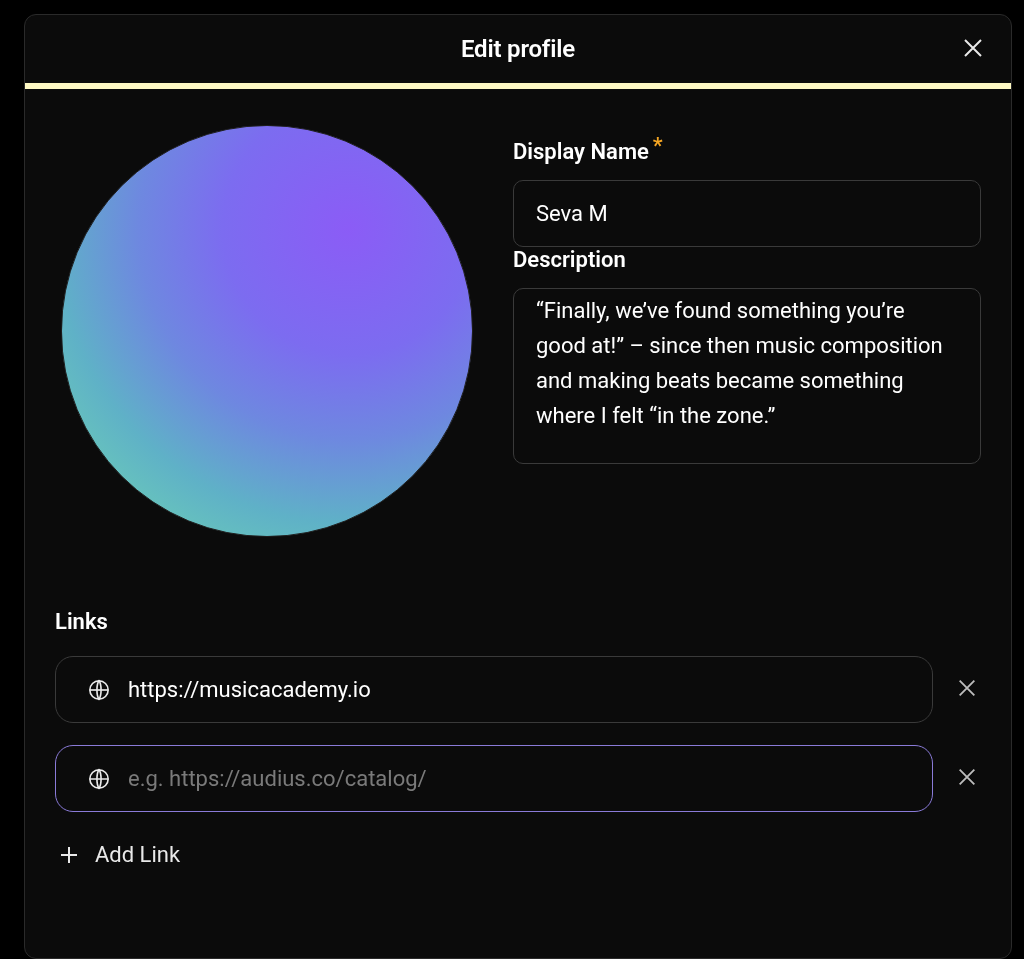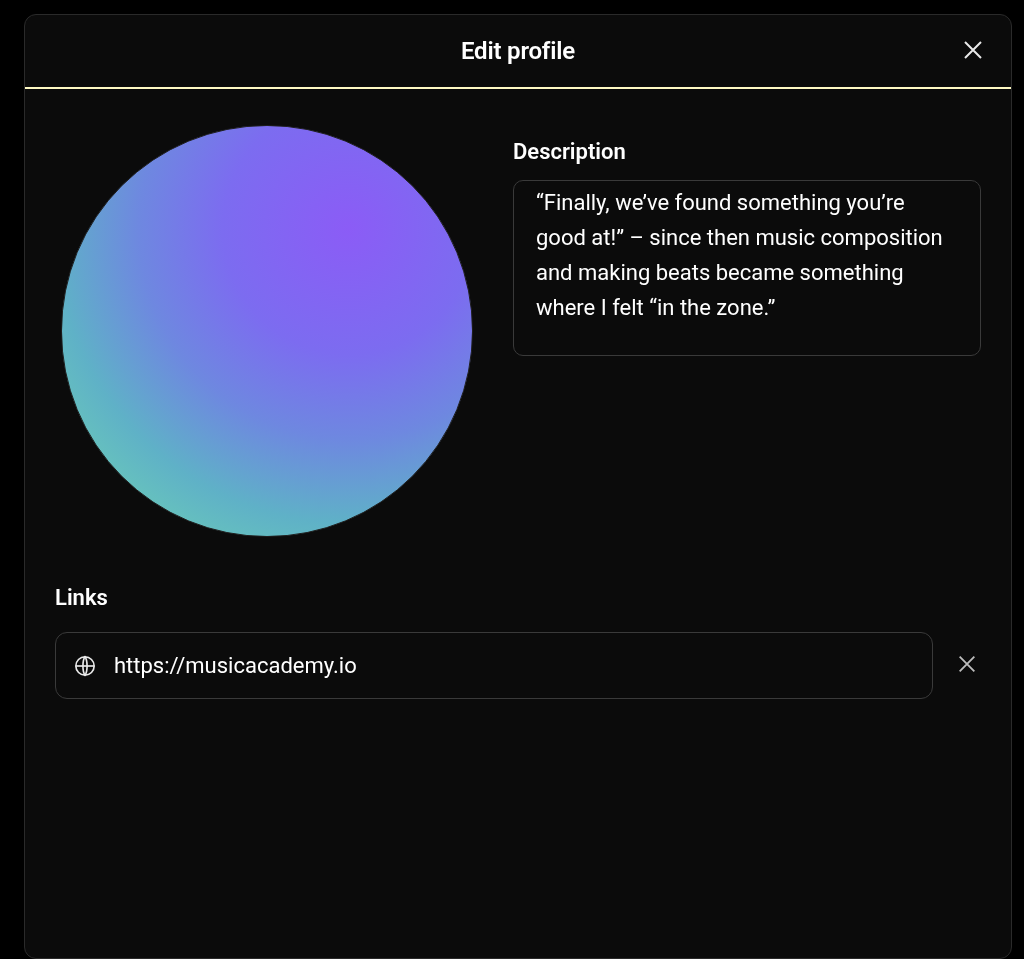--- a/index.html
+++ b/index.html
@@ -18,21 +18,21 @@
     right: 12px;
     bottom: 0;
     background: #0b0b0b;
     border: 1px solid #2a2a2a;
     border-radius: 12px;
     overflow: hidden;
   }
   .modal-header {
     position: relative;
     height: 74px;
-    border-bottom: 2px solid #fef9c3;
+    border-bottom: 6px solid #fef9c3;
     display: flex;
     align-items: center;
     justify-content: center;
   }
   .modal-title {
     font-size: 24px;
     font-weight: 600;
     letter-spacing: -0.2px;
   }
   .close-btn {
@@ -111,41 +111,41 @@
     padding: 4px 22px 14px 22px;
     font-size: 22px;
     color: #fff;
     line-height: 35px;
     overflow: hidden;
     font-family: inherit;
     resize: none;
     outline: none;
   }
 
-  .links-section { margin-top: 48px; }
+  .links-section { margin-top: 72px; }
   .links-label {
     font-size: 22px;
     font-weight: 600;
     margin-bottom: 22px;
   }
   .link-row {
     display: flex;
     align-items: center;
     gap: 20px;
     margin-bottom: 22px;
   }
   .link-input-wrap {
     flex: 1 1 auto;
     display: flex;
     align-items: center;
     gap: 18px;
     background: #0b0b0b;
     border: 1px solid #3a3a3a;
-    border-radius: 12px;
-    padding: 20px 18px;
+    border-radius: 18px;
+    padding: 20px 32px;
   }
   .link-input-wrap.focused {
     border-color: #8a7bd8;
   }
   .globe-icon { flex: 0 0 auto; width: 22px; height: 22px; }
   .globe-icon svg { width: 22px; height: 22px; }
   .link-input {
     flex: 1 1 auto;
     background: transparent;
     border: none;
@@ -200,20 +200,27 @@
     </button>
   </div>
 
   <div class="modal-body">
     <div class="top-row">
       <div class="avatar-col">
         <div class="avatar"></div>
       </div>
       <div class="fields-col">
 
+        <div class="field-group">
+          <div class="field-label">
+            <span>Display Name</span>
+            <span class="required-star">*</span>
+          </div>
+          <input class="text-input" type="text" value="Seva M" style="">
+        </div>
 
         <div class="field-group desc-group">
           <div class="field-label">
             <span>Description</span>
           </div>
           <textarea class="desc-box" style="">“Finally, we’ve found something you’re good at!” – since then music composition and making beats became something where I felt “in the zone.”</textarea>
         </div>
 
       </div>
     </div>
@@ -229,16 +236,39 @@
                   <path d="M12 2 C15 6 15 18 12 22 C9 18 9 6 12 2 Z"></path>
                 </svg></span>
               <input class="link-input" type="text" value="https://musicacademy.io" style="">
             </div>
             <button class="remove-link">
               <span><svg viewBox="0 0 24 24" fill="none">
                   <path d="M4 4 L20 20 M20 4 L4 20"></path>
                 </svg></span>
             </button>
           </div>
+          <div class="link-row">
+            <div class="link-input-wrap focused">
+              <span class="globe-icon"><svg viewBox="0 0 24 24" fill="none" stroke="#e9e9e9" stroke-width="1.8">
+                  <circle cx="12" cy="12" r="10"></circle>
+                  <path d="M2 12 H22"></path>
+                  <path d="M12 2 C15 6 15 18 12 22 C9 18 9 6 12 2 Z"></path>
+                </svg></span>
+              <input class="link-input" type="text" placeholder="e.g. https://audius.co/catalog/" value="" style="">
+            </div>
+            <button class="remove-link">
+              <span><svg viewBox="0 0 24 24" fill="none">
+                  <path d="M4 4 L20 20 M20 4 L4 20"></path>
+                </svg></span>
+            </button>
+          </div>
         </div>
+      <button class="add-link">
+        <span class="plus-icon">
+          <svg viewBox="0 0 18 18" fill="none">
+              <path d="M9 1 V17 M1 9 H17"></path>
+            </svg>
+        </span>
+        <span>Add Link</span>
+      </button>
     </div>
   </div>
 </div>
 
 </body></html>

